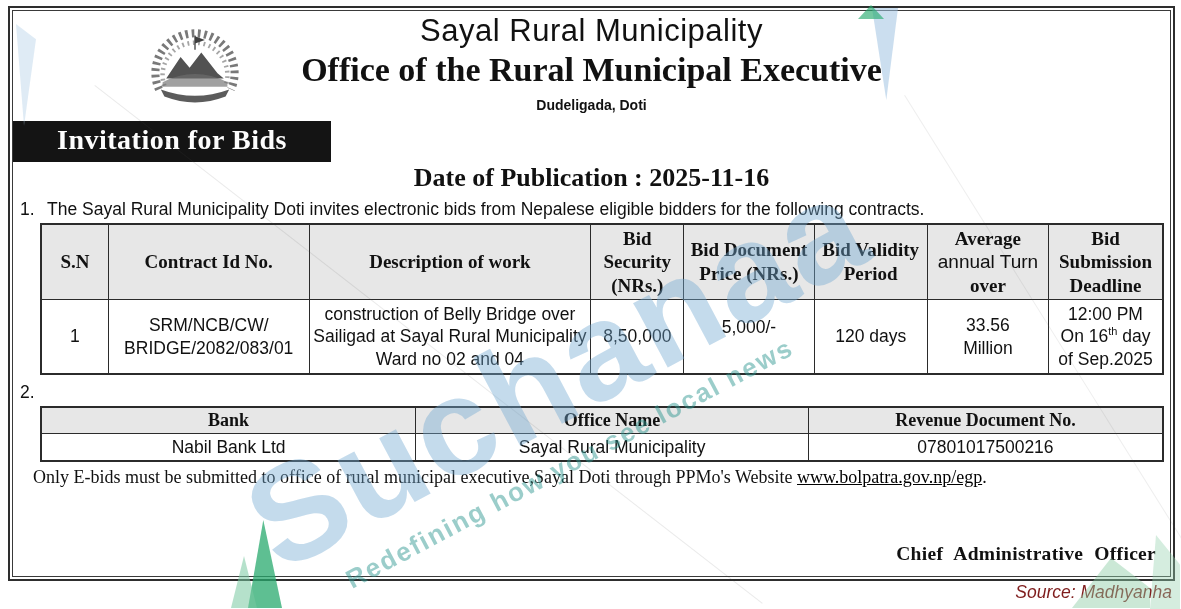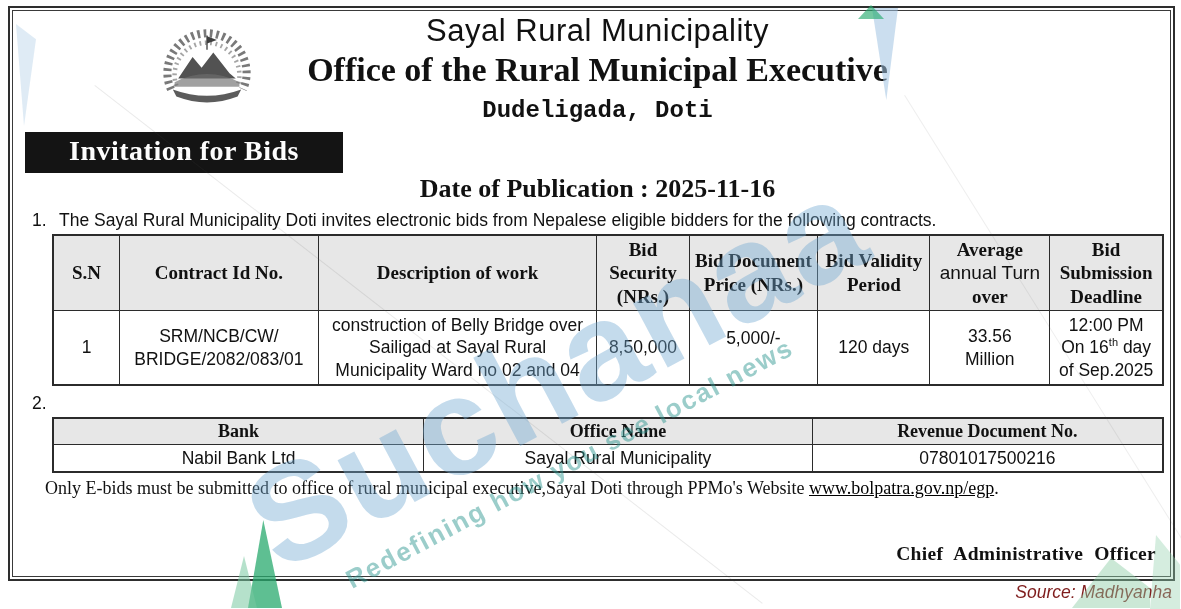--- a/index.html
+++ b/index.html
@@ -3,28 +3,28 @@
 <meta charset="utf-8">
 <style>
   html,body{margin:0;padding:0;background:#ffffff;}
   body{width:1181px;height:609px;position:relative;overflow:hidden;
        font-family:"Liberation Sans",sans-serif;color:#111;}
   .sans{font-family:"Liberation Sans",sans-serif;}
 
   
   .frame{position:absolute;left:8px;top:6px;width:1163px;height:571px;
          border:2px solid #2e2e2e;background:#fff;}
-  .frame-inner{position:absolute;inset:2px;border:1px solid #3a3a3a;padding:2px 0 0 12px;}
+  .frame-inner{position:absolute;inset:2px;border:1px solid #3a3a3a;padding:2px 0 0 0;}
 
   
   .header{position:relative;text-align:center;padding-top:2px;}
   .logo{position:absolute;left:128px;top:16px;width:108px;height:92px;}
   .title1{font-size:31px;line-height:1.05;letter-spacing:0.5px;}
   .title2{font-family:"Liberation Serif",serif;font-weight:bold;font-size:34px;line-height:1.1;margin-top:3px;}
-  .subtitle{font-family:Liberation Mono, monospace;font-weight:bold;font-size:24px;margin-top:9px;}
+  .subtitle{font-family:Liberation Sans, sans-serif;font-weight:bold;font-size:14px;margin-top:9px;}
   .banner-row{text-align:left;margin-top:8px;}
   .banner{display:inline-block;background:#141414;color:#fdfdfd;
           font-family:"Liberation Serif",serif;font-weight:bold;font-size:28px;
           padding:3px 44px 6px 44px;letter-spacing:0.5px;}
   .pubdate{font-family:"Liberation Serif",serif;font-weight:bold;font-size:26px;margin-top:1px;}
 
   
   .item{display:flex;font-size:17.5px;margin:6px 4px 3px 4px;line-height:1.2;}
   .item .num{flex:0 0 27px;padding-left:3px;}
 

